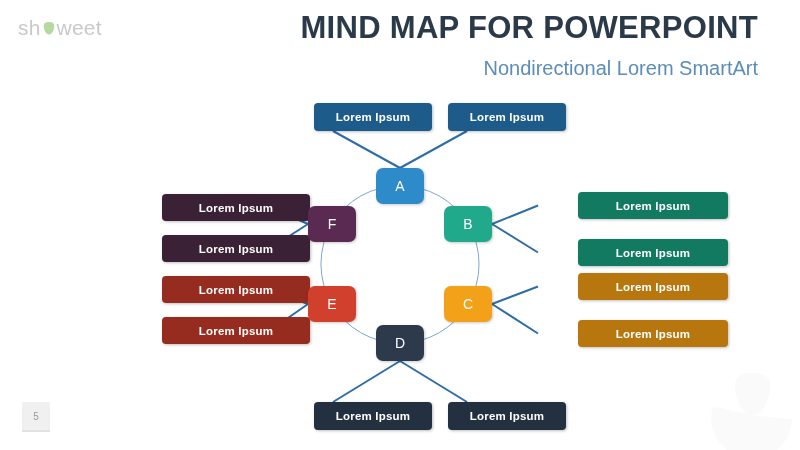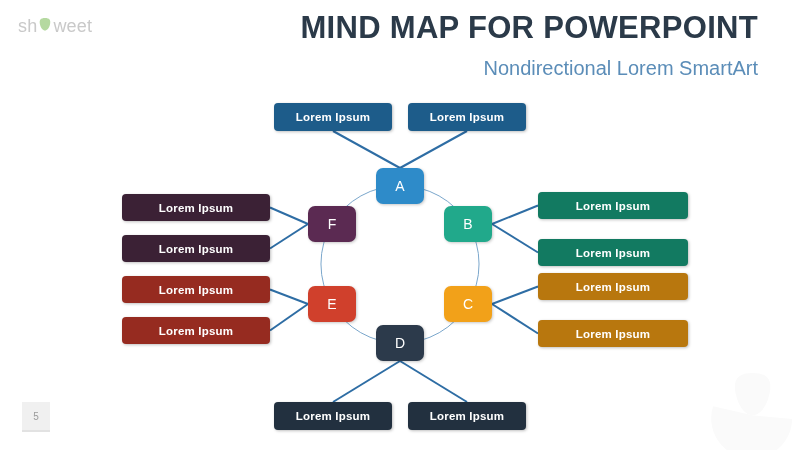--- a/index.html
+++ b/index.html
@@ -18,21 +18,22 @@
     background: #ffffff;
     overflow: hidden;
   }
 
   
   #logo {
     position: absolute;
     left: 18px;
     top: 16px;
     display: flex;
-    font-size: 18px;
+    align-items: center;
+    font-size: 21px;
     letter-spacing: 0.2px;
     color: #c9c9c9;
     font-weight: 400;
   }
   #logo .lg-txt { color: #c9c9c9; }
   #logo .leaf-wrap {
     display: inline-block;
     width: 16px;
     height: 18px;
     position: relative;
@@ -122,20 +123,21 @@
     border-radius: 4px;
     display: flex;
     align-items: center;
     justify-content: center;
     color: #ffffff;
     font-size: 11.5px;
     font-weight: bold;
     box-shadow: 1px 1px 3px rgba(0,0,0,0.25);
     z-index: 3;
     letter-spacing: 0.2px;
+    margin-left: 40px;
   }
 </style>
 </head>
 <body>
 
 <div id="slide">
 
   <div id="logo">
     <span class="lg-txt">sh</span>
     <span class="leaf-wrap">

